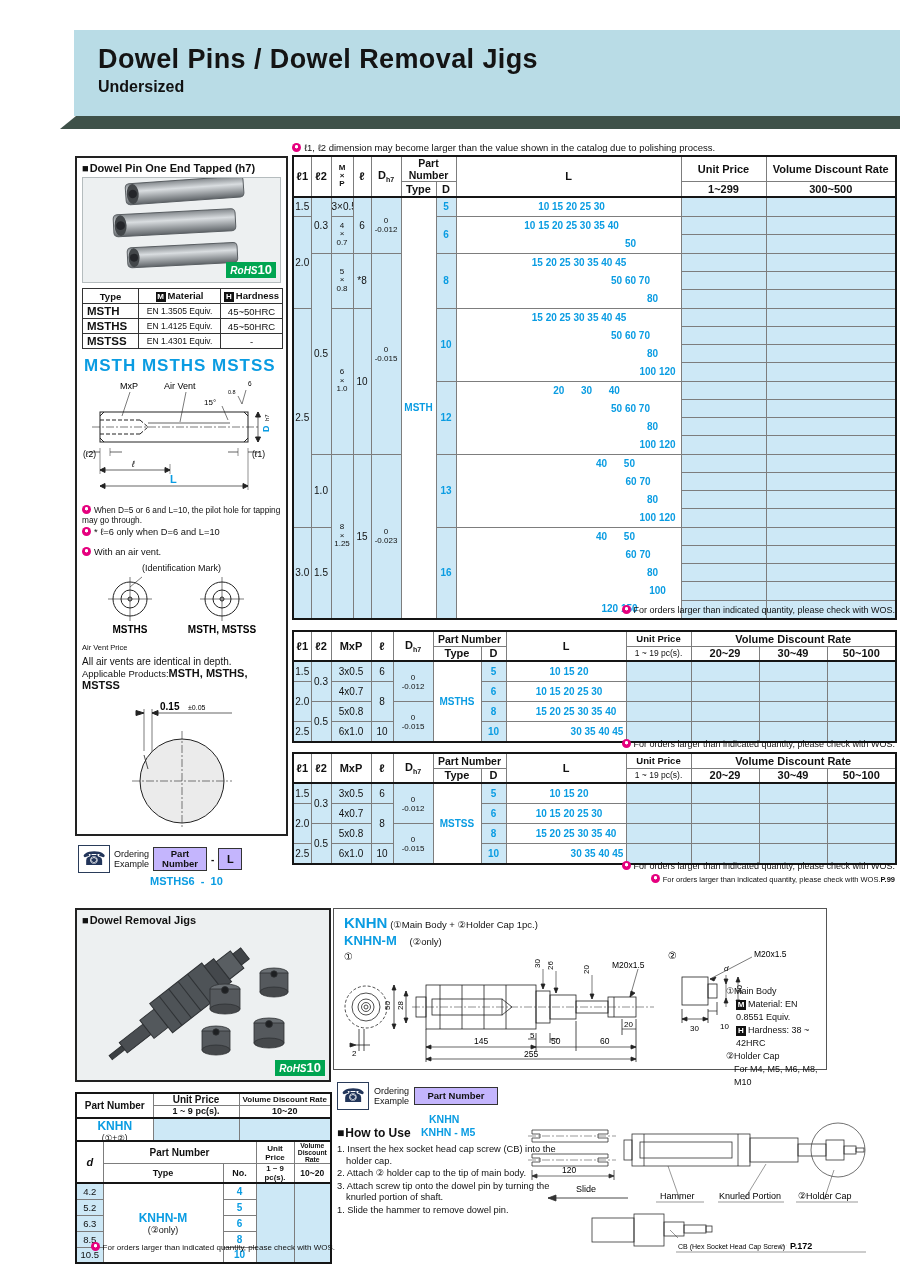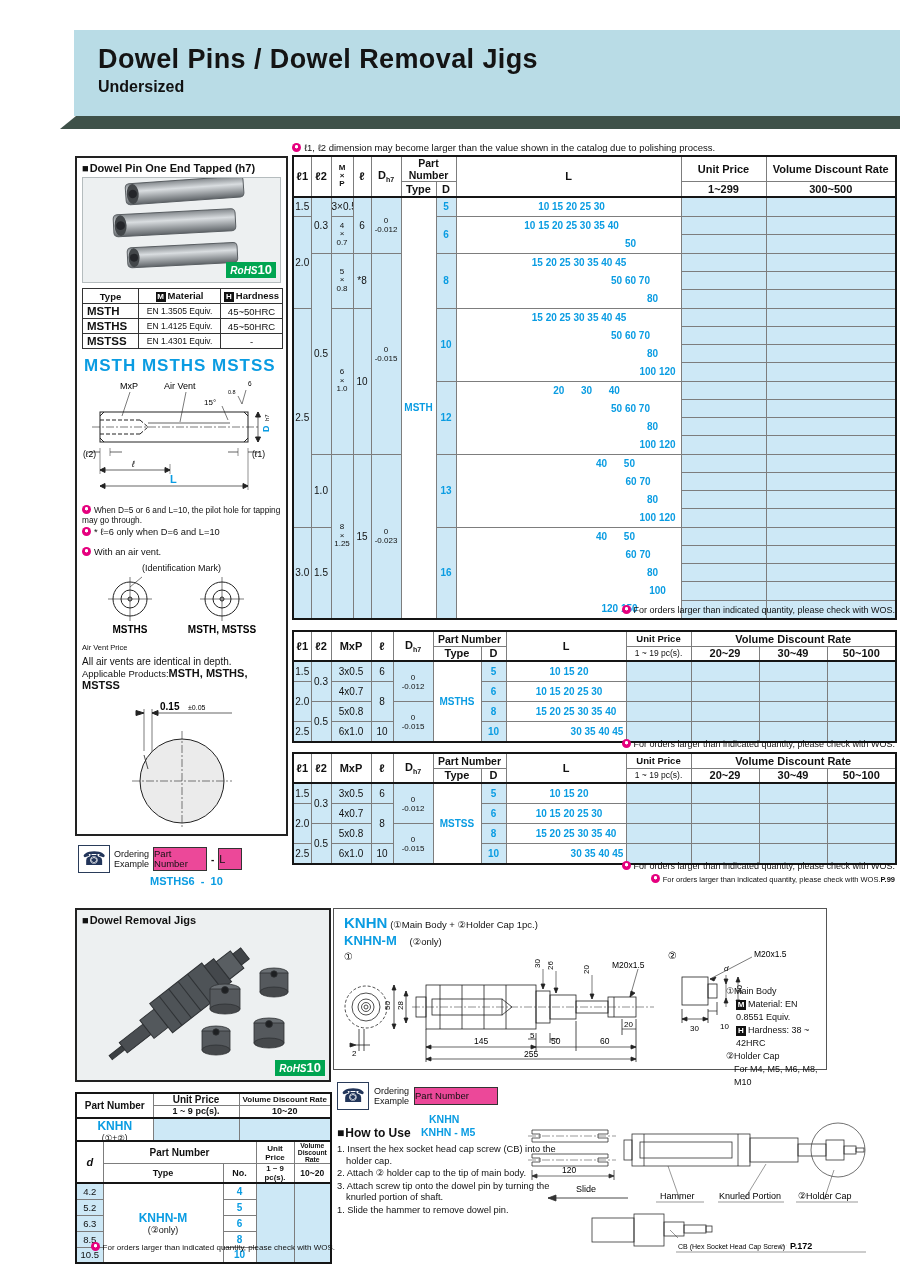--- a/index.html
+++ b/index.html
@@ -50,22 +50,22 @@
   sub{font-size:7px}
   
   .tt{width:100%;border:1.5px solid #151515}
   .tt th,.tt td{border:1px solid #333;padding:1px 2px;font-size:9.5px;text-align:center}
   .tt td.tn{font-weight:bold;font-size:11.5px;text-align:left;padding-left:4px}
   
   .phone{width:30px;height:26px;border:1px solid #2a3c5a;color:#22355a;font-size:19px;
          line-height:26px;text-align:center;background:#fff}
   .phone::before{content:"☎"}
   .olabel{font-size:9px;font-weight:normal;line-height:10px}
-  .obox{border:1.5px solid #333;display:inline-block;font-weight:normal;
-        background:#ec4899;vertical-align:middle}
+  .obox{border:1.5px solid #333;display:inline-block;text-align:center;font-weight:bold;
+        background:#c4b5fd;vertical-align:middle}
   svg text{font-family:"Liberation Sans","DejaVu Sans",sans-serif}
   .steps div{font-size:9.3px;line-height:11.5px;margin-bottom:1px;text-indent:-9px;padding-left:9px}
 </style>
 </head>
 <body>
 
 <div class="abs hdr" style="left:74px;top:30px;width:826px;height:86px">
   <h1>Dowel Pins / Dowel Removal Jigs</h1>
   <div class="sub">Undersized</div>
 </div>

